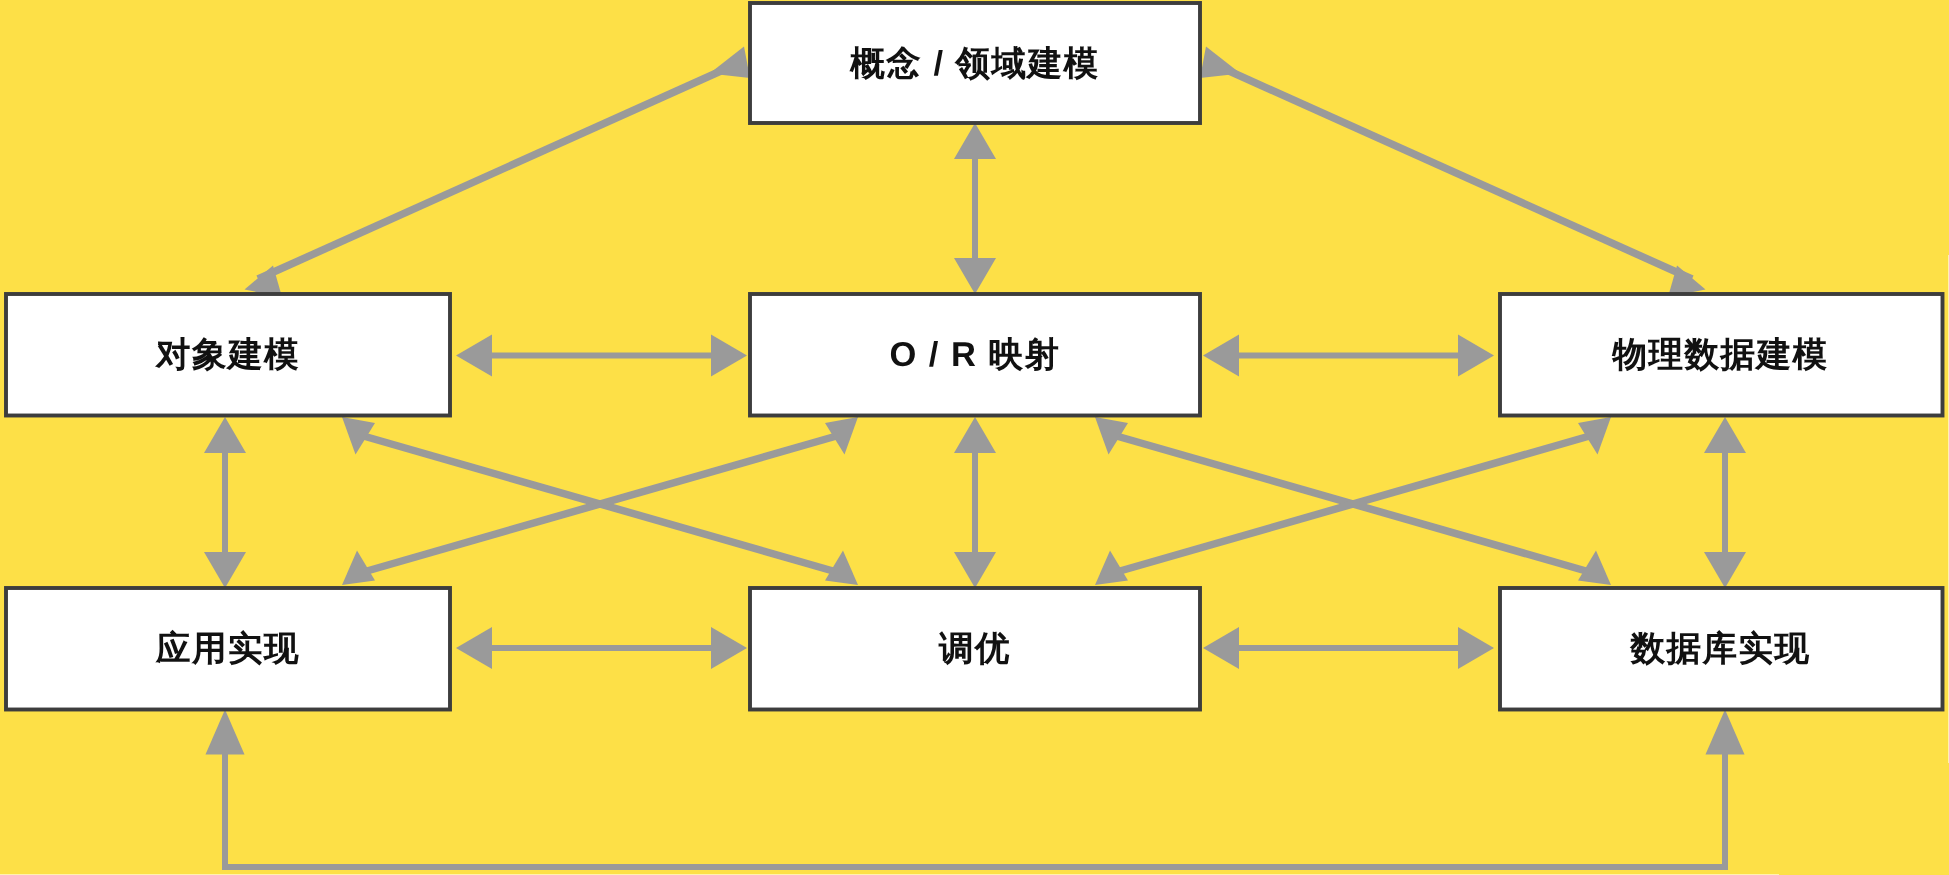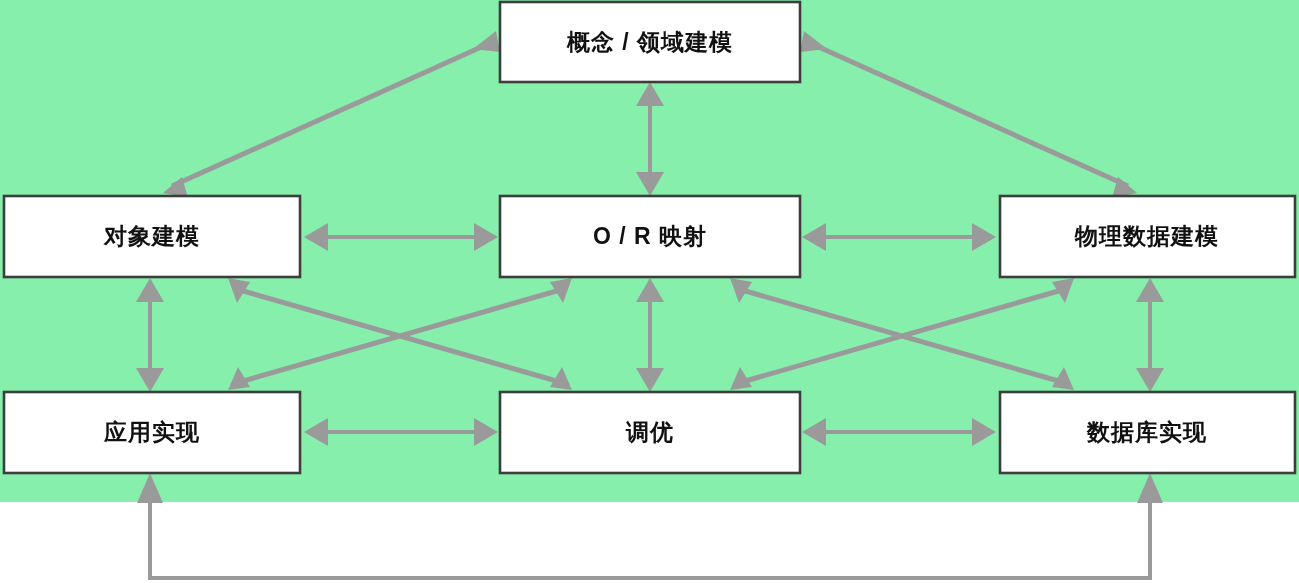--- a/index.html
+++ b/index.html
@@ -9,22 +9,22 @@
   }
   body {
     width: 1299px;
     height: 583px;
     font-family: "Liberation Sans", "DejaVu Sans", sans-serif;
     overflow: hidden;
   }
   #diagram-root {
     position: relative;
     width: 1299px;
-    height: 502px;
-    background: #86efac;
+    height: 583px;
+    background: #fde047;
   }
   svg#diagram-svg {
     position: absolute;
     top: 0;
     left: 0;
     width: 1299px;
     height: 583px;
     display: block;
   }
   .node-box {

